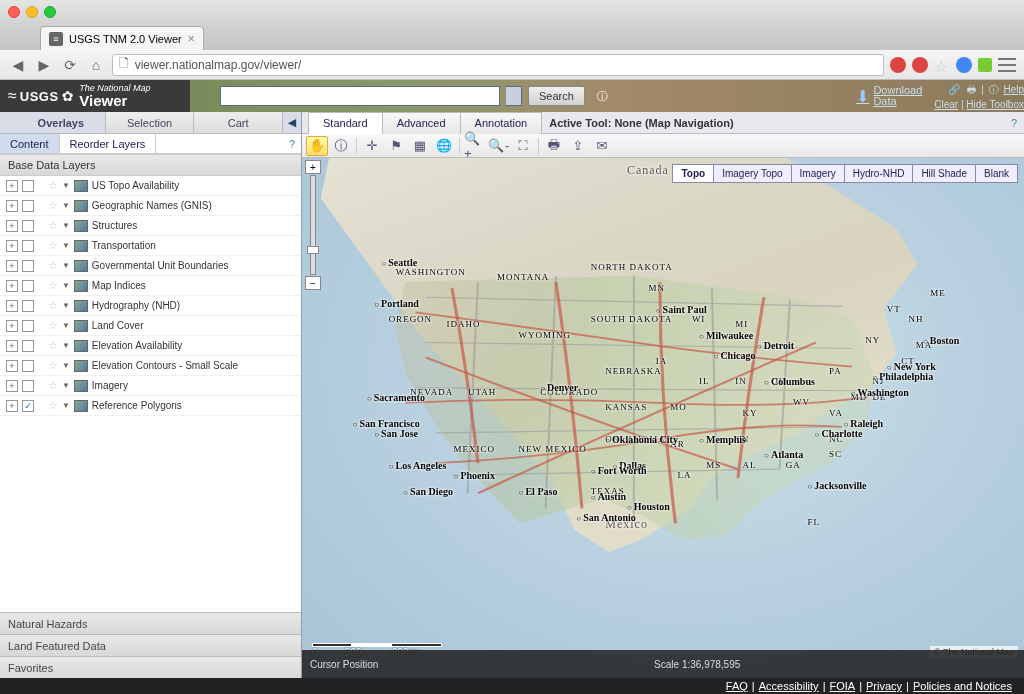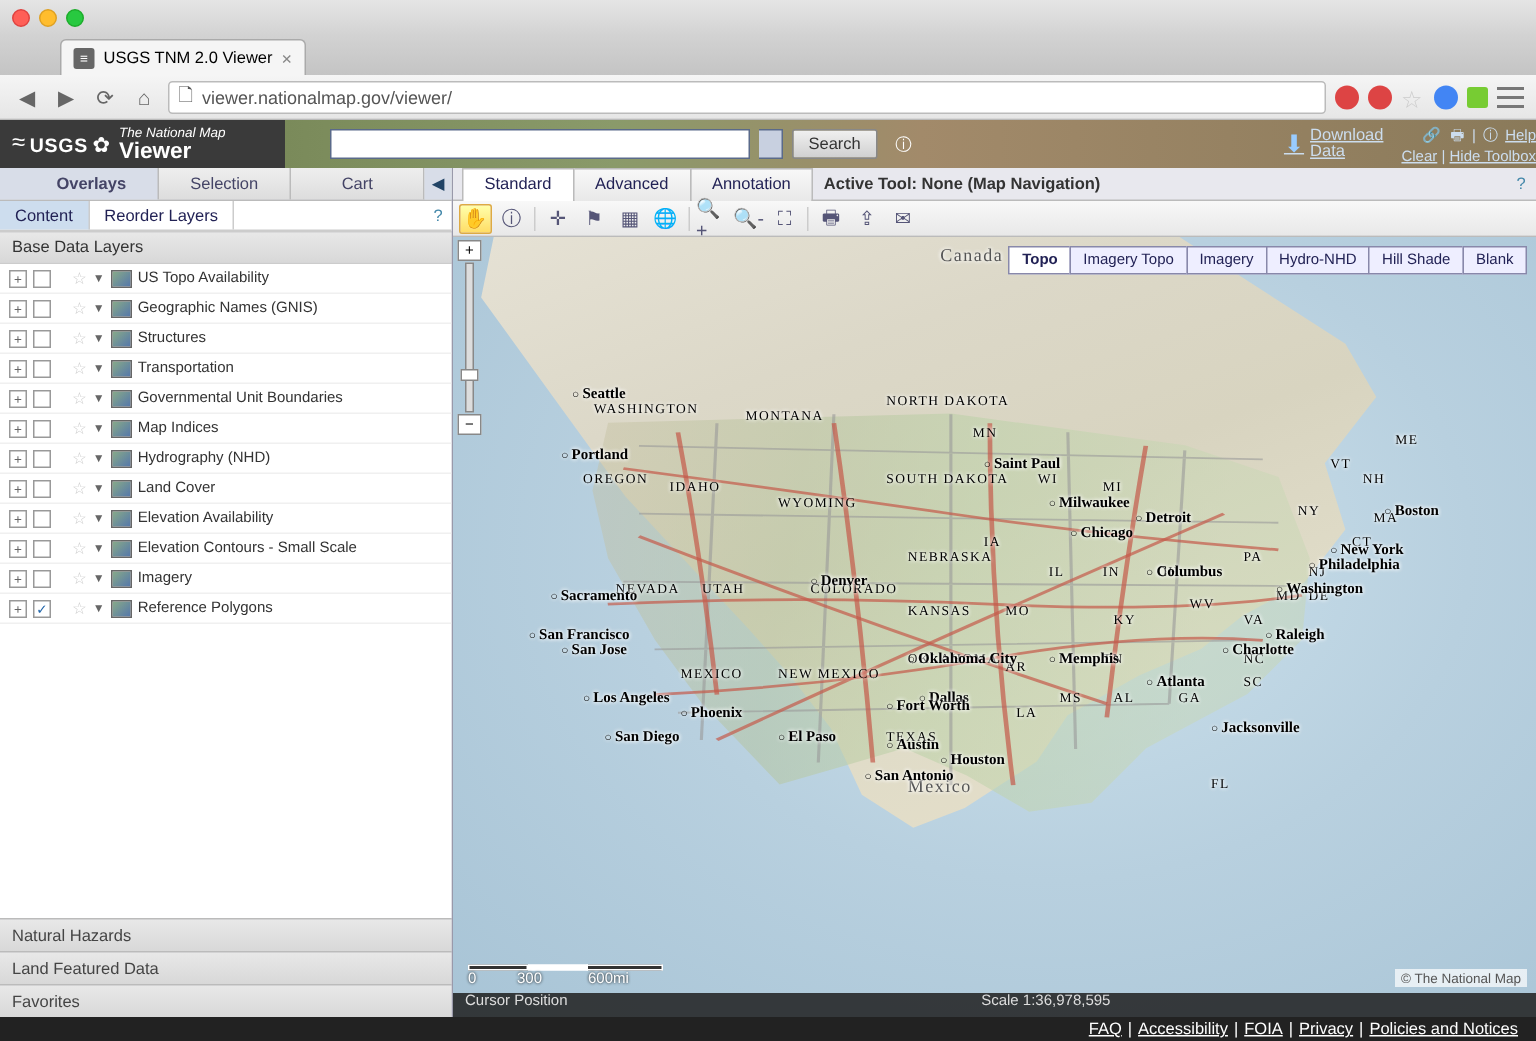--- a/index.html
+++ b/index.html
@@ -111,21 +111,21 @@
 
   .scalebar { position:absolute; left:10px; bottom:20px; color:#fff; font-size:10px; }
   .scalebar-line { display:flex; }
   .sbseg { height:4px; border:1px solid #fff; }
   .sbseg.a { width:40px; background:#333; }
   .sbseg.b { width:40px; background:#fff; border-left:none; }
   .sbseg.c { width:50px; background:#333; border-left:none; }
   .sblabels { display:flex; color:#fff; text-shadow:0 0 2px #000; }
   .sblabels span { display:inline-block; }
 
-  .cursor-bar { position:absolute; left:0; right:0; bottom:0; height:16px; background:rgba(30,30,30,0.85); color:#ddd; font-size:10px; display:flex; padding:0 8px; }
+  .cursor-bar { position:absolute; left:0; right:0; bottom:0; height:28px; background:rgba(30,30,30,0.85); color:#ddd; font-size:10px; display:flex; align-items:center; padding:0 8px; }
   .attribution { position:absolute; right:6px; bottom:20px; font-size:9px; color:#555; background:rgba(255,255,255,0.7); padding:1px 4px; }
 
   .footer-links { height:16px; background:#222; color:#fff; display:flex; align-items:center; justify-content:flex-end; padding:0 12px; font-size:11px; gap:4px; }
   .footer-links a { color:#fff; text-decoration:underline; }
 </style>
 </head>
 <body>
 
 <div class="window">
 

